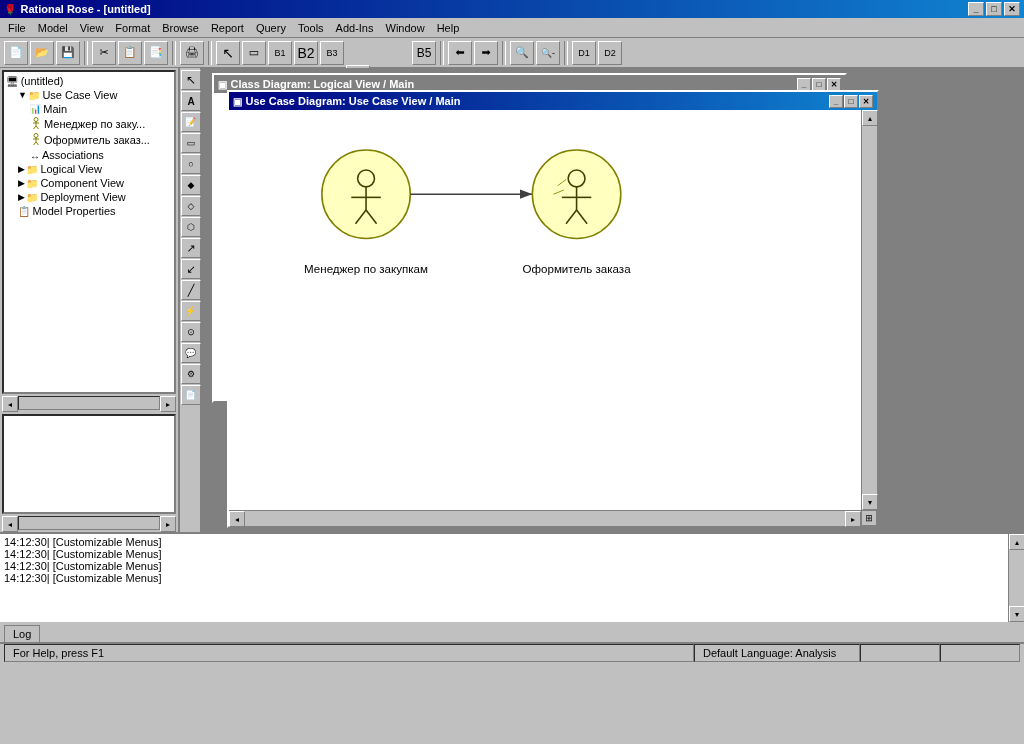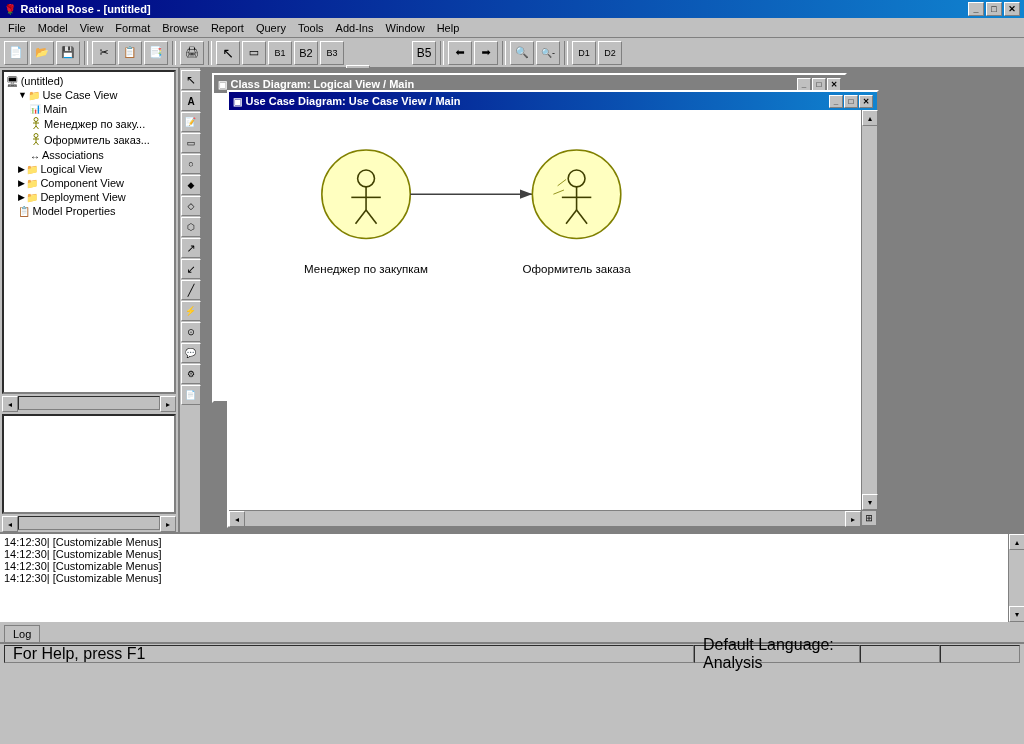--- a/index.html
+++ b/index.html
@@ -183,23 +183,22 @@
       font-size: 11px;
       cursor: pointer;
     }
 
     
     .status-bar {
       height: 22px;
       background: #c0c0c0;
       border-top: 2px solid #808080;
       display: flex;
-      align-items: center;
       padding: 0 4px;
-      font-size: 16px;
+      font-size: 11px;
     }
     .status-panel {
       padding: 1px 8px;
       border: 1px inset #808080;
       height: 18px;
       display: flex;
       align-items: center;
     }
 
   </style>
@@ -237,21 +236,21 @@
   <div class="tb-separator"></div>
   <div class="tb-btn">✂</div>
   <div class="tb-btn">📋</div>
   <div class="tb-btn">📑</div>
   <div class="tb-separator"></div>
   <div class="tb-btn">🖨</div>
   <div class="tb-separator"></div>
   <div class="tb-btn" style="font-size:14px;">↖</div>
   <div class="tb-btn">▭</div>
   <div class="tb-btn" style="font-size:9px;text-align:right;">B1</div>
-  <div class="tb-btn" style="font-size:11px;">B2</div>
+  <div class="tb-btn" style="font-size:14px;">B2</div>
   <div class="tb-btn" style="font-size:9px;text-align:center;">B3</div>
   <div class="tb-btn" style="font-size:9px;margin-top:48px;">B4</div>
   <div class="tb-btn" style="font-size:12px;margin-left:40px;">B5</div>
   <div class="tb-separator"></div>
   <div class="tb-btn">⬅</div>
   <div class="tb-btn">➡</div>
   <div class="tb-separator"></div>
   <div class="tb-btn">🔍</div>
   <div class="tb-btn" style="font-size:9px;">🔍-</div>
   <div class="tb-separator"></div>

